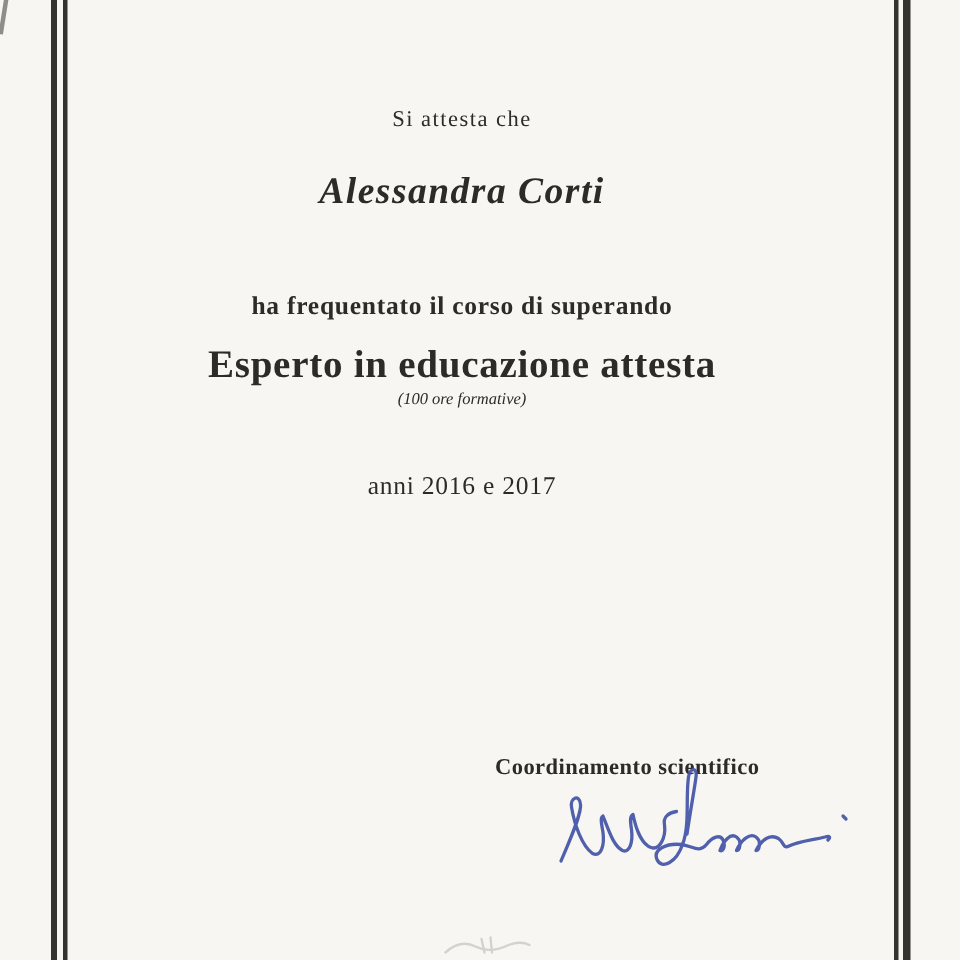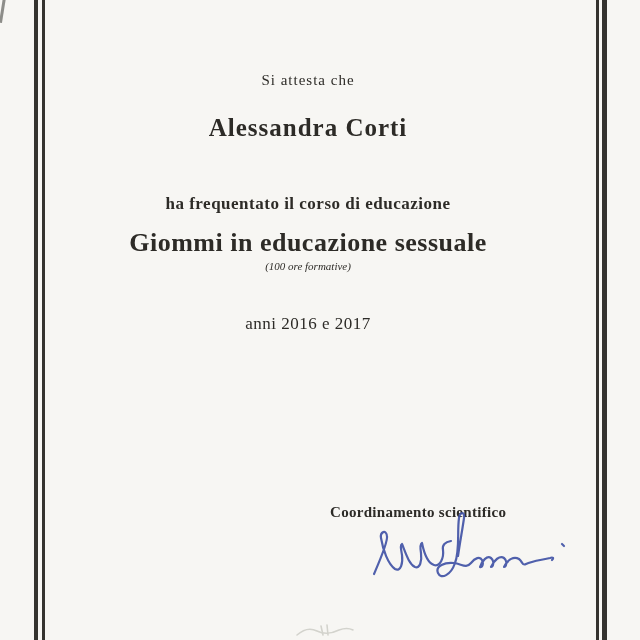--- a/index.html
+++ b/index.html
@@ -23,21 +23,21 @@
   .rule.left-outer  { left: 34px;  width: 4px; }
   .rule.left-inner  { left: 42px;  width: 3px; }
   .rule.right-inner { left: 596px; width: 3px; }
   .rule.right-outer { left: 602px; width: 5px; }
   .edge-artifact {
     position: absolute; left: 1px; top: -3px; width: 3px; height: 26px;
     background: #6a6a66; transform: rotate(9deg); opacity: .75;
   }
   .line { position: absolute; left: 46px; right: 46px; text-align: center; white-space: nowrap; }
   .intro        { top: 72px;  font-size: 15px; letter-spacing: 1px; }
-  .recipient    { top: 114px; font-size: 25px; font-weight: bold; letter-spacing: 1px; }
+  .recipient    { top: 114px; font-size: 25px; font-weight: bold; font-style: italic; letter-spacing: 1px; }
   .course-line  { top: 194px; font-size: 17px; font-weight: 600; letter-spacing: .5px; }
   .course-title { top: 228px; font-size: 26px; font-weight: bold; letter-spacing: .5px; }
   .hours-note   { top: 260px; font-size: 11px; font-style: italic; }
   .years-line   { top: 314px; font-size: 17px; font-weight: normal; letter-spacing: .5px; }
   .result-line  { top: 384px; font-size: 17px; font-weight: 600; letter-spacing: .5px; }
   .signoff {
     position: absolute; left: 330px; top: 504px; width: 222px;
     text-align: left; font-size: 15px; font-weight: bold; line-height: 17px;
     letter-spacing: .3px;
   }
@@ -58,23 +58,23 @@
   <div class="rule left-outer"></div>
   <div class="rule left-inner"></div>
   <div class="rule right-inner"></div>
   <div class="rule right-outer"></div>
   <div class="edge-artifact"></div>
 
   <div class="line intro">Si attesta che</div>
 
   <div class="line recipient">Alessandra Corti</div>
 
-  <div class="line course-line">ha frequentato il corso di educazione</div>
+  <div class="line course-line">ha frequentato il corso di superando</div>
 
-  <div class="line course-title">Giommi in educazione sessuale</div>
+  <div class="line course-title">Esperto in educazione attesta</div>
 
   <div class="line hours-note">(100 ore formative)</div>
 
   <div class="line years-line">anni 2016 e 2017</div>
 
 
   <div class="signoff">
     <div>Coordinamento scientifico</div>
   </div>
 

